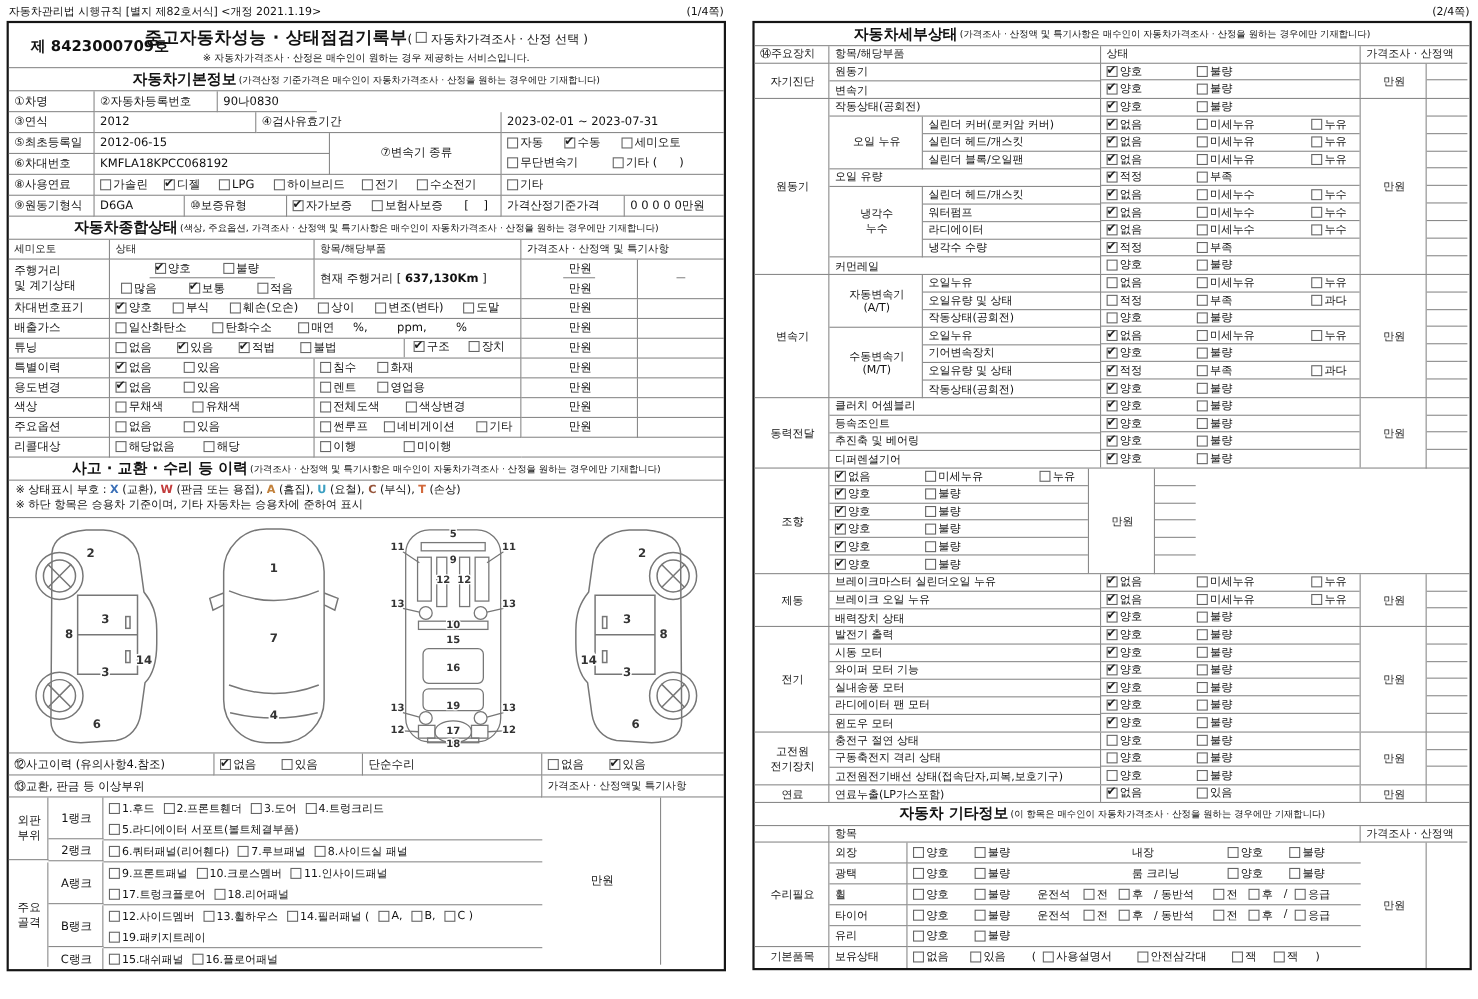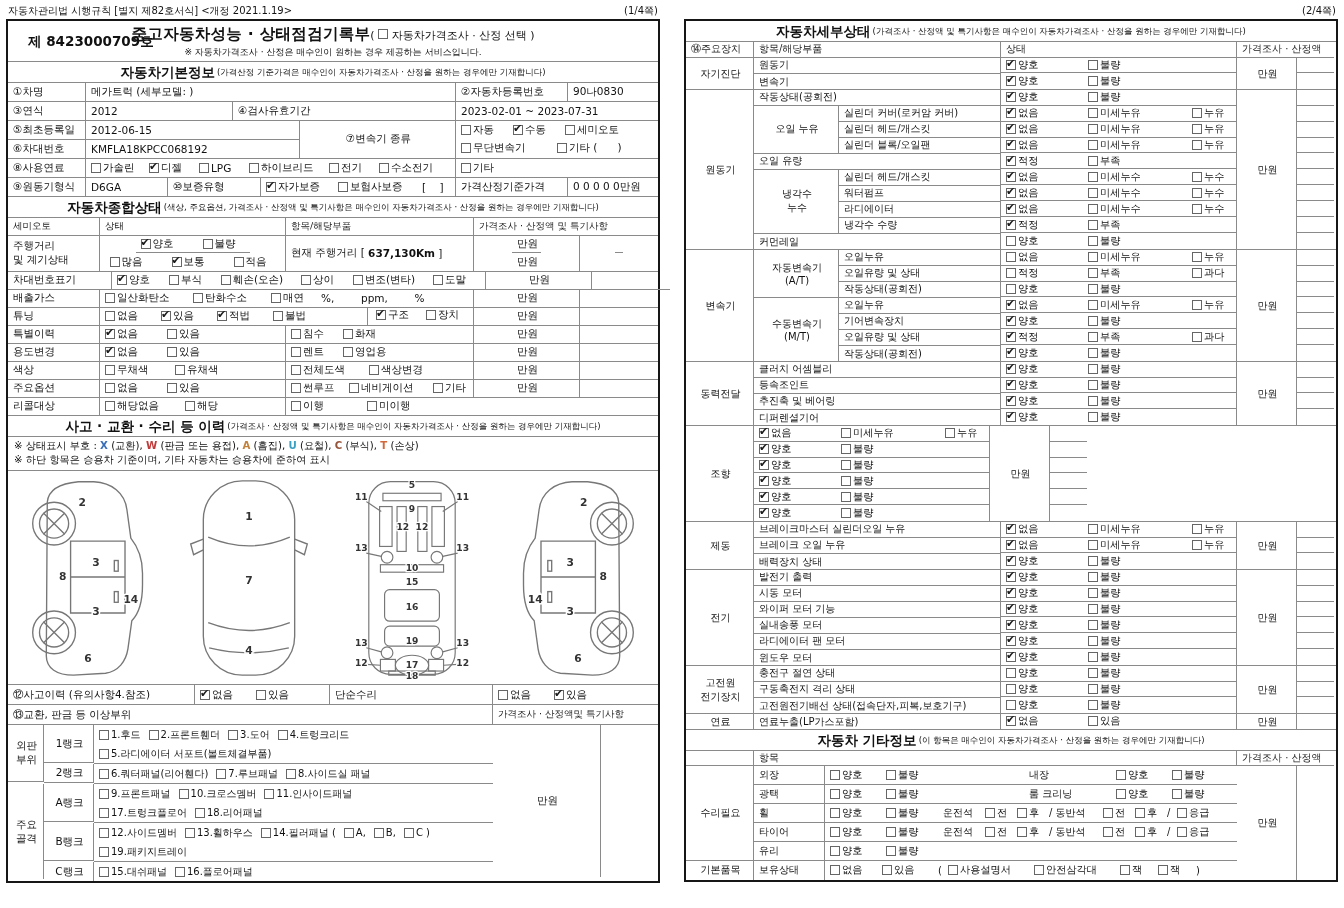--- a/index.html
+++ b/index.html
@@ -57,21 +57,20 @@
         <div><span class="t1">중고자동차성능 · 상태점검기록부</span><span class="t2">( <span class="cb"></span> <span>자동차가격조사 · 산정 선택</span> )</span></div>
         <div class="tnote">※ 자동차가격조사 · 산정은 매수인이 원하는 경우 제공하는 서비스입니다.</div>
       </div>
       <div class="shead">
           <b>자동차기본정보</b>
           <span class="note">(가격산정 기준가격은 매수인이 자동차가격조사 · 산정을 원하는 경우에만 기재합니다)</span>
         </div>
       <div id="basic">
           <div class="row" style="height: 19px;">
             <div class="c" style="width: 78px;">①차명</div>
-            <div class="c" style="width: 370px;">메가트럭 (세부모델: )</div>
             <div class="c" style="width: 112px;">②자동차등록번호</div>
             <div class="c noR" style="width: 90px;">90나0830</div>
           </div>
           <div class="row" style="height: 19px;">
             <div class="c" style="width: 78px;">③연식</div>
             <div class="c" style="width: 147px;">2012</div>
             <div class="c" style="width: 223px;">④검사유효기간</div>
             <div class="c noR" style="width: 202px;">2023-02-01 ~ 2023-07-31</div>
           </div>
           <div class="row" style="height: 38px;">
@@ -115,21 +114,21 @@
           </div>
           <div class="row" style="height: 36px;">
             <div class="c" style="width: 92px;">주행거리
 및 계기상태</div>
             <div class="c col p0" style="width: 186px;"><div class="sline sdiv"><span class="tk" style="width: 62px; margin-right: 0px;"><span class="cb on"></span><span class="lb">양호</span></span><span class="tk"><span class="cb"></span><span class="lb">불량</span></span></div><div class="sline"><span class="tk" style="width: 62px; margin-right: 0px;"><span class="cb"></span><span class="lb">많음</span></span><span class="tk" style="width: 62px; margin-right: 0px;"><span class="cb on"></span><span class="lb">보통</span></span><span class="tk"><span class="cb"></span><span class="lb">적음</span></span></div></div>
             <div class="c" style="width: 188px;"><span class="tx">현재 주행거리 [ </span><span class="tx b">637,130Km</span><span class="tx"> ]</span></div>
             <div class="c col p0" style="width: 106px;"><div class="sline sdiv" style="justify-content: center;">만원</div><div class="sline" style="justify-content: center;">만원</div></div>
             <div class="c col p0 noR" style="width: 78px;"><div class="sline sdiv"></div><div class="sline"></div></div>
           </div>
           <div class="row" style="height: 18px;">
-            <div class="c" style="width: 104px;">차대번호표기</div>
+            <div class="c" style="width: 92px;">차대번호표기</div>
             <div class="c" style="width: 374px;"><span class="tk" style="width: 52px; margin-right: 0px;"><span class="cb on"></span><span class="lb">양호</span></span><span class="tk" style="width: 52px; margin-right: 0px;"><span class="cb"></span><span class="lb">부식</span></span><span class="tk" style="width: 80px; margin-right: 0px;"><span class="cb"></span><span class="lb">훼손(오손)</span></span><span class="tk" style="width: 52px; margin-right: 0px;"><span class="cb"></span><span class="lb">상이</span></span><span class="tk" style="width: 80px; margin-right: 0px;"><span class="cb"></span><span class="lb">변조(변타)</span></span><span class="tk"><span class="cb"></span><span class="lb">도말</span></span></div>
             <div class="c ctr" style="width: 106px;">만원</div>
             <div class="c noR" style="width: 78px;"></div>
           </div>
           <div class="row" style="height: 18px;">
             <div class="c" style="width: 92px;">배출가스</div>
             <div class="c" style="width: 374px;"><span class="tk" style="width: 88px; margin-right: 0px;"><span class="cb"></span><span class="lb">일산화탄소</span></span><span class="tk" style="width: 78px; margin-right: 0px;"><span class="cb"></span><span class="lb">탄화수소</span></span><span class="tk" style="width: 50px; margin-right: 0px;"><span class="cb"></span><span class="lb">매연</span></span><span class="tx">%,        ppm,        %</span></div>
             <div class="c ctr" style="width: 106px;">만원</div>
             <div class="c noR" style="width: 78px;"></div>
           </div>

